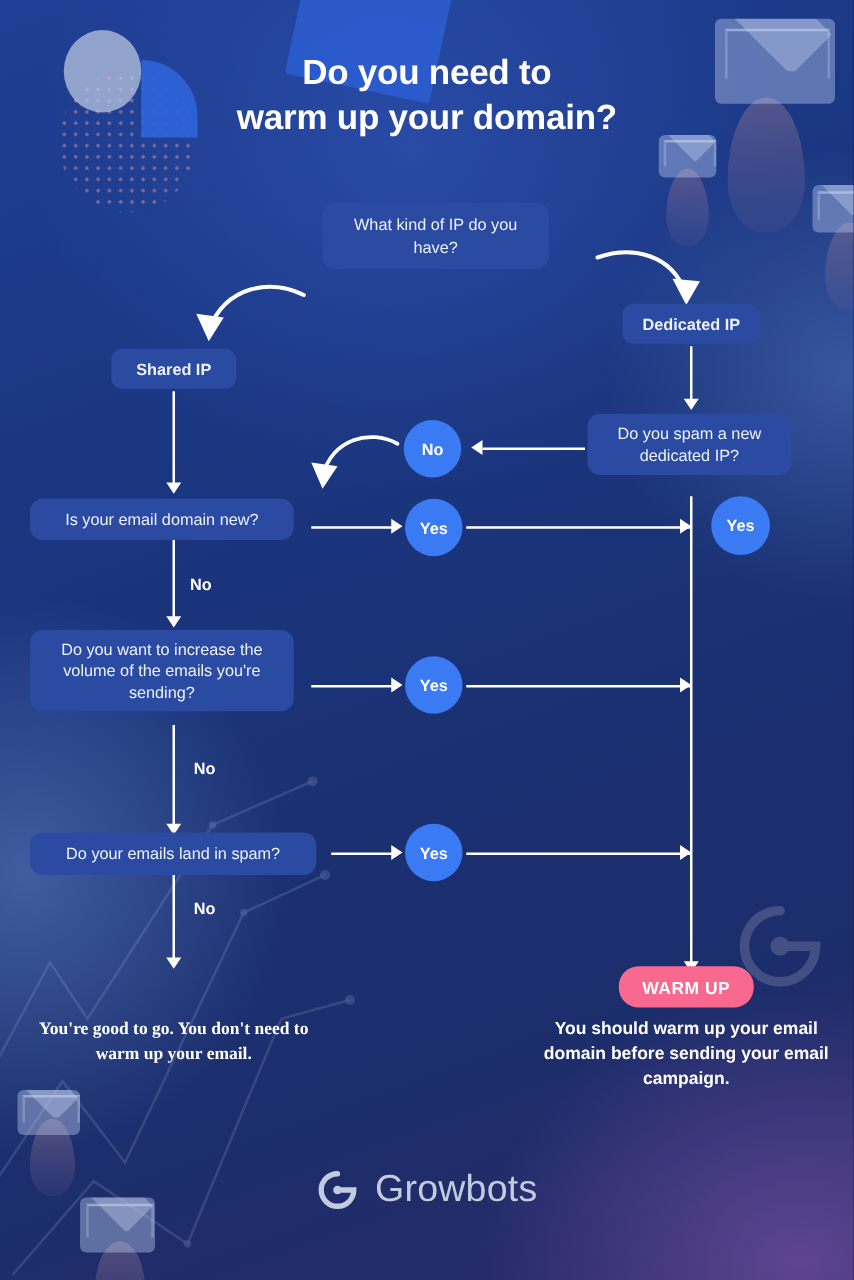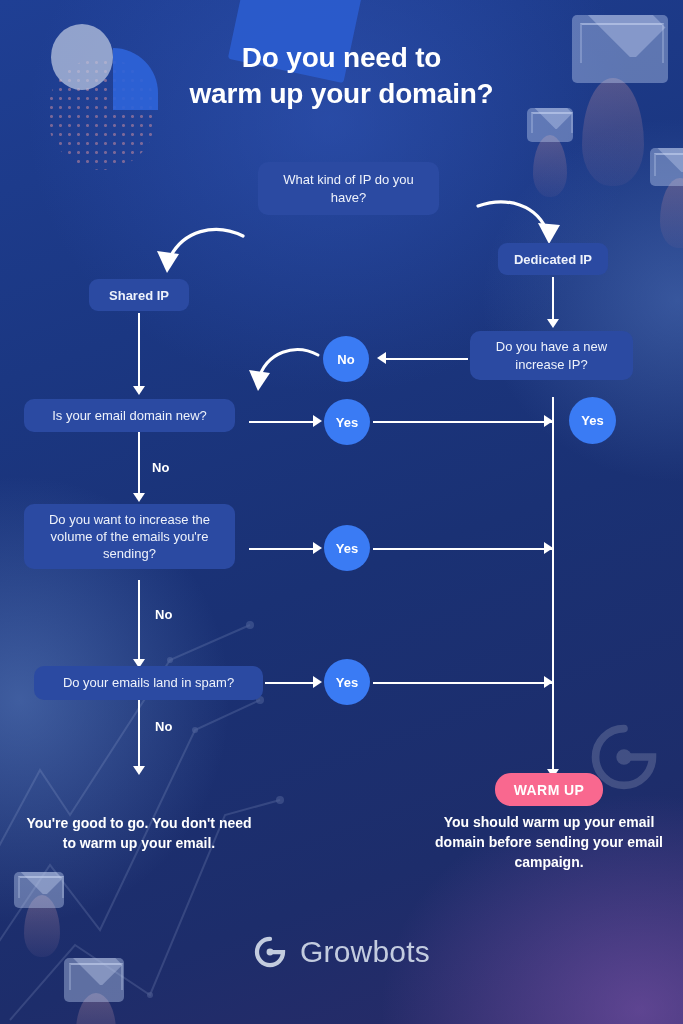--- a/index.html
+++ b/index.html
@@ -149,21 +149,21 @@
     <span>Dedicated IP</span>
   </div>
 
   <div class="vline" style="left:138px;top:313px;height:74px;"></div>
   <div class="ahead-d" style="left:133px;top:386px;"></div>
 
   <div class="vline" style="left:552px;top:277px;height:43px;"></div>
   <div class="ahead-d" style="left:547px;top:319px;"></div>
 
   <div class="qbox" style="left:470px;top:331px;width:163px;height:49px;">
-    <span>Do you have a new increase IP?</span>
+    <span>Do you spam a new dedicated IP?</span>
   </div>
 
   <div class="hline" style="left:386px;top:358px;width:82px;"></div>
   <div class="ahead-l" style="left:377px;top:352px;"></div>
 
   <div class="circ" style="left:323px;top:336px;width:46px;height:46px;">
     <span>No</span>
   </div>
 
   <svg class="deco" style="left:246px;top:341px;width:78px;height:62px;" viewBox="0 0 78 62">
@@ -205,37 +205,37 @@
   <div class="circ" style="left:324px;top:525px;width:46px;height:46px;">
     <span>Yes</span>
   </div>
   <div class="hline" style="left:373px;top:548px;width:180px;"></div>
   <div class="ahead-r" style="left:544px;top:542px;"></div>
 
   <div class="vline" style="left:138px;top:580px;height:80px;"></div>
   <div class="ahead-d" style="left:133px;top:659px;"></div>
   <div class="lbl" style="left:155px;top:607px;">No</div>
 
-  <div class="qbox" style="left:24px;top:666px;width:229px;height:34px;margin-left:10px;">
+  <div class="qbox" style="left:24px;top:666px;width:229px;height:34px;">
     <span>Do your emails land in spam?</span>
   </div>
 
   <div class="hline" style="left:265px;top:682px;width:50px;"></div>
   <div class="ahead-r" style="left:313px;top:676px;"></div>
   <div class="circ" style="left:324px;top:659px;width:46px;height:46px;">
     <span>Yes</span>
   </div>
   <div class="hline" style="left:373px;top:682px;width:180px;"></div>
   <div class="ahead-r" style="left:544px;top:676px;"></div>
 
   <div class="vline" style="left:138px;top:700px;height:68px;"></div>
   <div class="ahead-d" style="left:133px;top:766px;"></div>
   <div class="lbl" style="left:155px;top:719px;">No</div>
 
-  <div class="result" style="left:26px;top:814px;width:226px;">You're good to go. You don't need to warm up your email.</div>
+  <div class="result" style="left:26px;top:814px;width:226px;font-family:Liberation Serif, serif;">You're good to go. You don't need to warm up your email.</div>
 
   <div class="badge" style="left:495px;top:773px;width:108px;height:33px;">
     <span>WARM UP</span>
   </div>
   <div class="result" style="left:424px;top:813px;width:250px;">You should warm up your email domain before sending your email campaign.</div>
 
   <div class="brand">
     <svg width="34" height="34" viewBox="0 0 64 64">
       <path d="M32 7.5a24.5 24.5 0 1 0 24.5 24.5H37" fill="none" stroke="#c3ccdf" stroke-width="8" stroke-linecap="round"></path>
       <circle cx="32" cy="32" r="6.5" fill="#c3ccdf"></circle>

